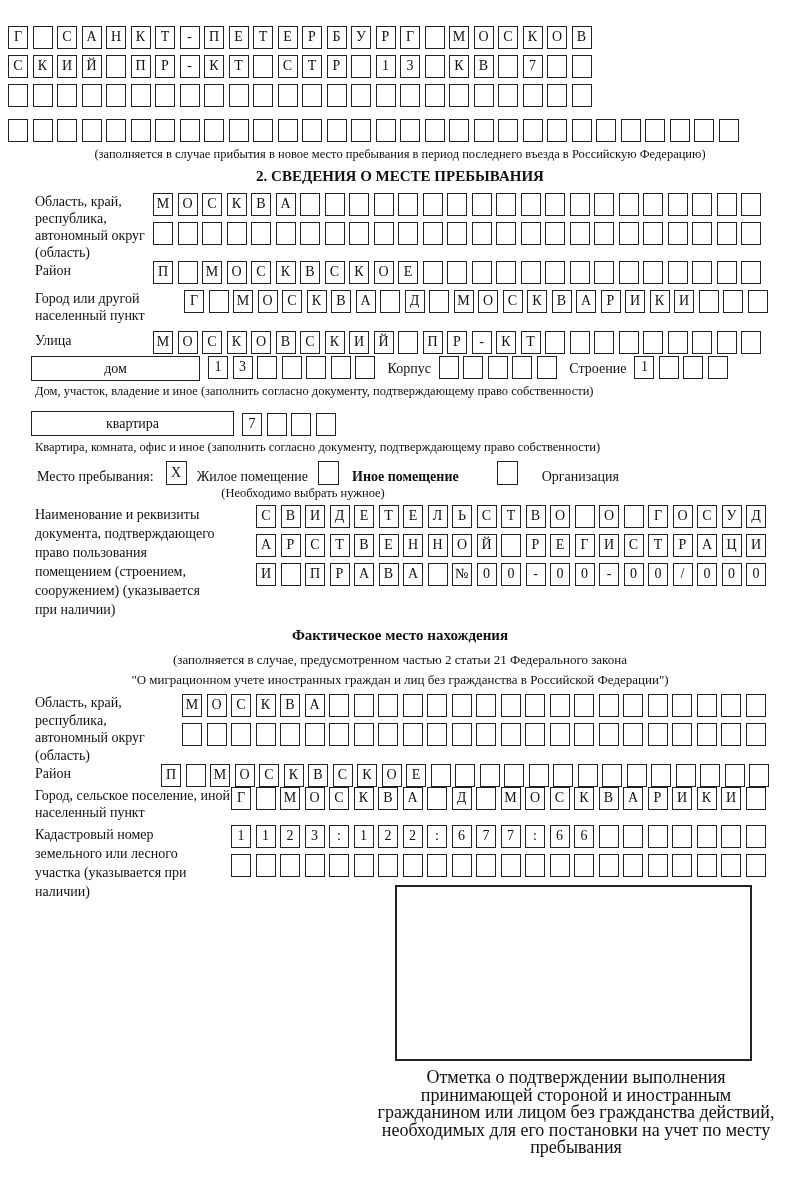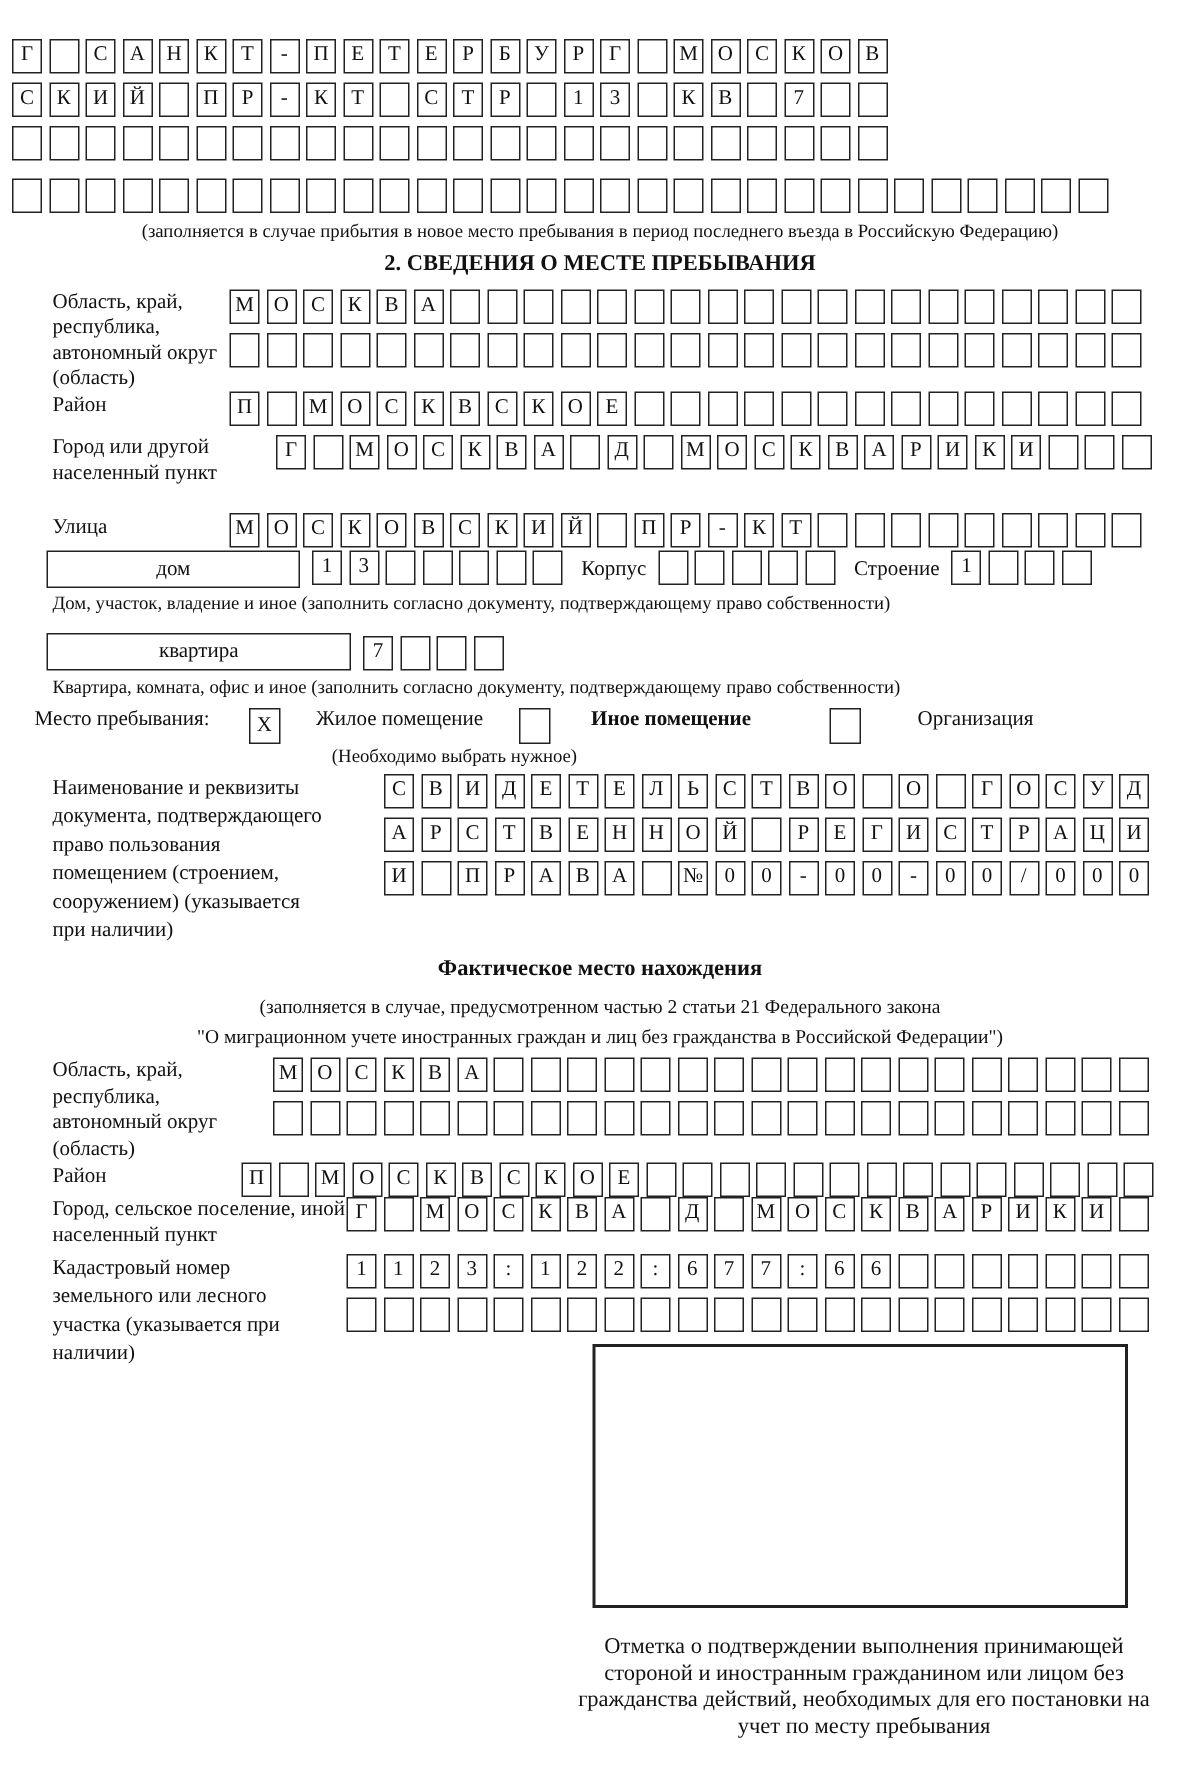--- a/index.html
+++ b/index.html
@@ -28,22 +28,22 @@
 
   .widebox{box-sizing:border-box;flex:none;height:25px;border:1.6px solid #222;
            display:flex;align-items:center;justify-content:center;font-size:14px;}
   .inline-label{flex:none;font-size:14px;line-height:25px;}
 
   .checkbox{box-sizing:border-box;flex:none;width:21px;height:24px;border:1.6px solid #222;
             text-align:center;font-size:14px;line-height:21px;}
 
   .stamp-box{box-sizing:border-box;margin-left:387px;width:357px;height:176px;
              border:2px solid #222;margin-top:-16px;}
-  .stamp-caption{margin-left:368px;width:400px;margin-top:18px;
-                 text-align:center;font-size:15px;line-height:17.5px;}
+  .stamp-caption{margin-left:368px;width:400px;margin-top:8px;
+                 text-align:center;font-size:18px;line-height:17.5px;}
 
   .subtitle{text-align:center;font-size:13px;line-height:20px;}
 </style>
 </head>
 <body>
 
 <div class="page">
 
 
   <div class="field" style="margin-top:26px;">
@@ -278,21 +278,21 @@
         <div class="cell">Р</div>
         <div class="cell">И</div>
         <div class="cell">К</div>
         <div class="cell">И</div>
         <div class="cell"></div>
         <div class="cell"></div>
         <div class="cell"></div>
       </div>
   </div>
 
-  <div class="field" style="margin-top:18px;">
+  <div class="field" style="margin-top:7px;">
     <div class="label" style="flex-basis:145px;">Улица</div>
     <div class="cellrow">
         <div class="cell">М</div>
         <div class="cell">О</div>
         <div class="cell">С</div>
         <div class="cell">К</div>
         <div class="cell">О</div>
         <div class="cell">В</div>
         <div class="cell">С</div>
         <div class="cell">К</div>
@@ -349,21 +349,21 @@
     <div class="widebox" style="width:203px;">квартира</div>
     <div class="cellrow" style="margin-left:8px;">
         <div class="cell">7</div>
         <div class="cell"></div>
         <div class="cell"></div>
         <div class="cell"></div>
       </div>
   </div>
   <div class="caption left" style="margin-top:3px;">Квартира, комната, офис и иное (заполнить согласно документу, подтверждающему право собственности)</div>
 
-  <div style="display:flex;align-items:flex-start;margin-left:15px;margin-top:6px;gap:14px;">
+  <div style="display:flex;align-items:flex-end;margin-left:29px;margin-top:6px;">
     <div style="font-size:14px;">Место пребывания:</div>
     <div class="checkbox" style="margin-left:12px;">X</div>
     <div style="font-size:14px;margin-left:10px;">Жилое помещение</div>
     <div class="checkbox" style="margin-left:10px;"></div>
     <div style="font-size:14px;margin-left:13px;font-weight:bold;">Иное помещение</div>
     <div class="checkbox" style="margin-left:38px;"></div>
     <div style="font-size:14px;margin-left:24px;">Организация</div>
   </div>
   <div class="caption" style="width:590px;text-align:center;">(Необходимо выбрать нужное)</div>
 

